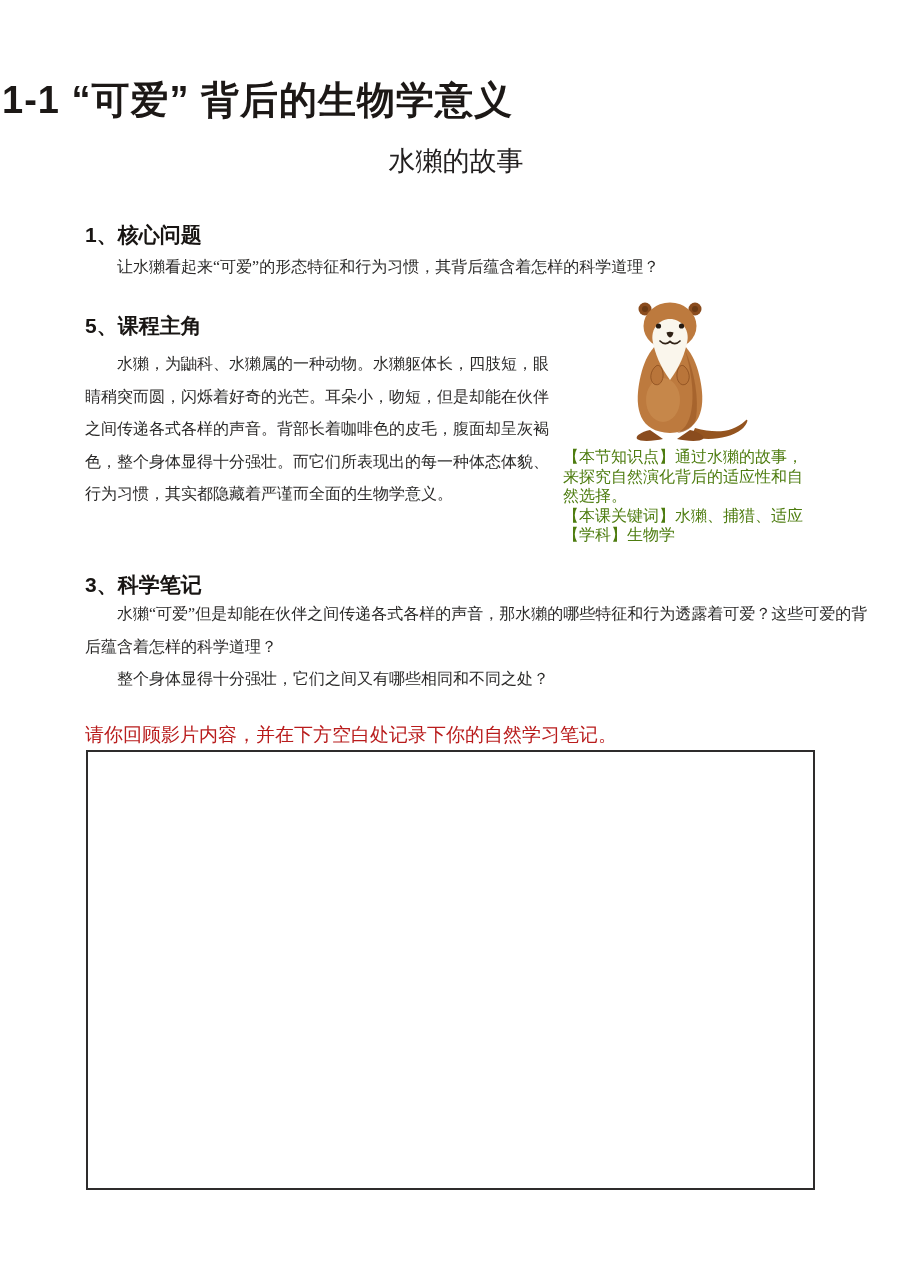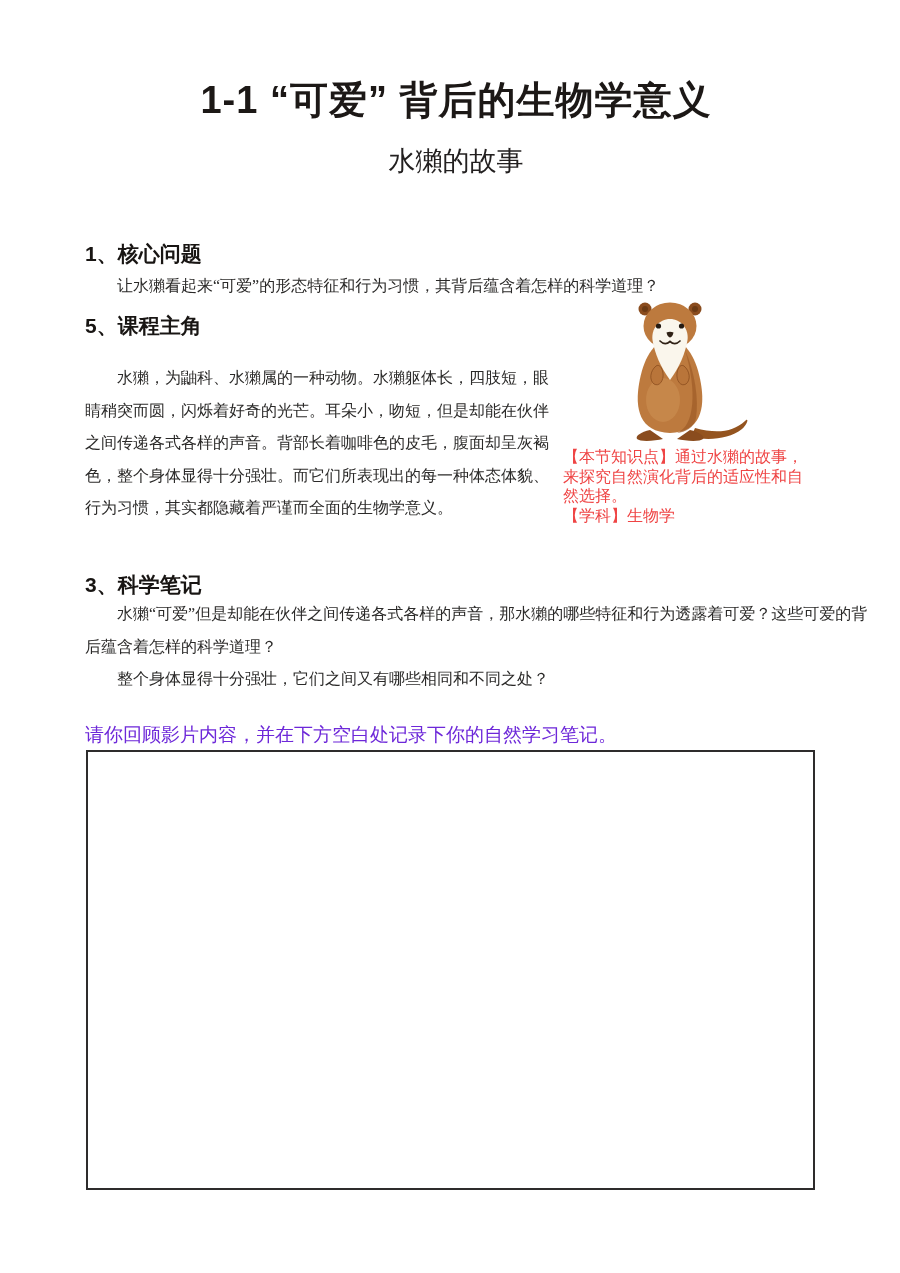--- a/index.html
+++ b/index.html
@@ -9,22 +9,21 @@
     height: 1273px;
     background: #ffffff;
     overflow: hidden;
     font-family: "Liberation Serif", serif;
     color: #2a2a2a;
   }
 
   
   .doc-title {
     position: absolute;
-    top: 78px; left: 12px; right: 0;
-    text-align: center;
+    top: 78px; left: 2px; right: 0;
     font-family: "Liberation Sans", sans-serif;
     font-weight: 700;
     font-size: 38px;
     line-height: 44px;
     color: #1c1816;
     margin: 0;
     letter-spacing: 1px;
   }
   .doc-subtitle {
     position: absolute;
@@ -49,51 +48,51 @@
     color: #181513;
   }
   .section p {
     margin: 0;
     font-size: 16px;
     line-height: 32.5px;
     text-indent: 2em;
     color: #2b2a29;
   }
 
-  #section-core-question { top: 241px; width: 752px; }
+  #section-core-question { top: 222px; width: 752px; }
   #section-core-question p { margin-top: 3px; }
 
   #section-protagonist { top: 313px; width: 470px; }
-  #section-protagonist p { margin-top: 23px; }
+  #section-protagonist p { margin-top: 9px; }
 
   #section-science-notes { top: 572px; width: 786px; }
 
   
   .sidebar {
     position: absolute;
     top: 300px; left: 563px;
     width: 258px;
   }
   .otter-figure { margin: 0 0 2px 62px; width: 125px; height: 145px; }
   .callout {
-    color: #ef4444;
+    color: #4d7c0f;
     font-size: 16px;
     line-height: 19.5px;
     width: 252px;
   }
   .callout p { margin: 0; text-indent: 0; }
 
   
   .instruction {
     position: absolute;
     top: 722px; left: 85px;
     margin: 0;
     font-size: 19px;
     line-height: 26px;
-    color: #6d28d9;
+    color: #b91c1c;
   }
   .notes-box {
     position: absolute;
     top: 750px; left: 86px;
     width: 725px; height: 436px;
     border: 2px solid #2e2c2c;
     background: #ffffff;
   }
 </style>
 </head>
@@ -142,20 +141,21 @@
         <path d="M41.5 32.5 Q45 30.8 48.5 32.5 Q47.5 37 45 37.5 Q42.5 37 41.5 32.5 Z" fill="#2f2115"></path>
 
         <path d="M35 41 Q40 46 45 41.5 Q50 46 55 41" stroke="#2f2115" stroke-width="1.7" fill="none" stroke-linecap="round"></path>
 
         <path d="M31 66 C25 71 24 80 29 84 C34 87 39 81 38 73 C37 67 34 64 31 66 Z" fill="#b9753a" stroke="#8a4c1e" stroke-width="0.8"></path>
         <path d="M59 66 C65 71 66 80 61 84 C56 87 51 81 52 73 C53 67 56 64 59 66 Z" fill="#b9753a" stroke="#8a4c1e" stroke-width="0.8"></path>
       </svg>
     </div>
     <div class="callout">
       <p>【本节知识点】通过水獺的故事，来探究自然演化背后的适应性和自然选择。</p>
+      <p>【本课关键词】水獺、捕猎、适应</p>
       <p>【学科】生物学</p>
     </div>
   </aside>
 
   <section class="section" id="section-science-notes">
     <h2>3、科学笔记</h2>
     <p>水獺“可爱”但是却能在伙伴之间传递各式各样的声音，那水獺的哪些特征和行为透露着可爱？这些可爱的背后蕴含着怎样的科学道理？</p>
     <p>整个身体显得十分强壮，它们之间又有哪些相同和不同之处？</p>
   </section>
 

